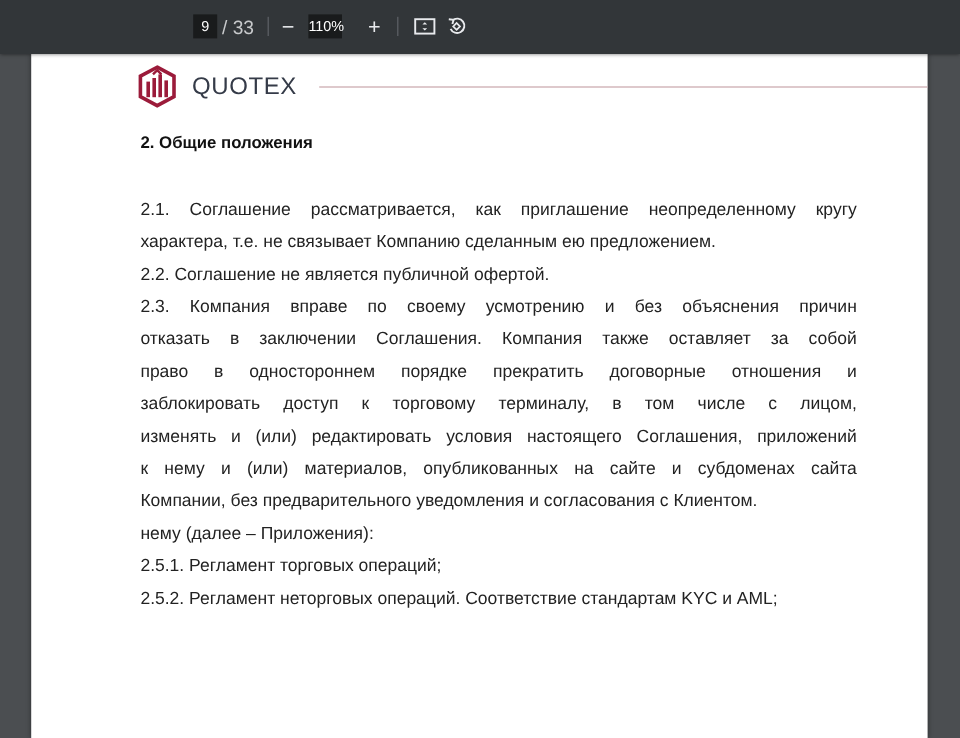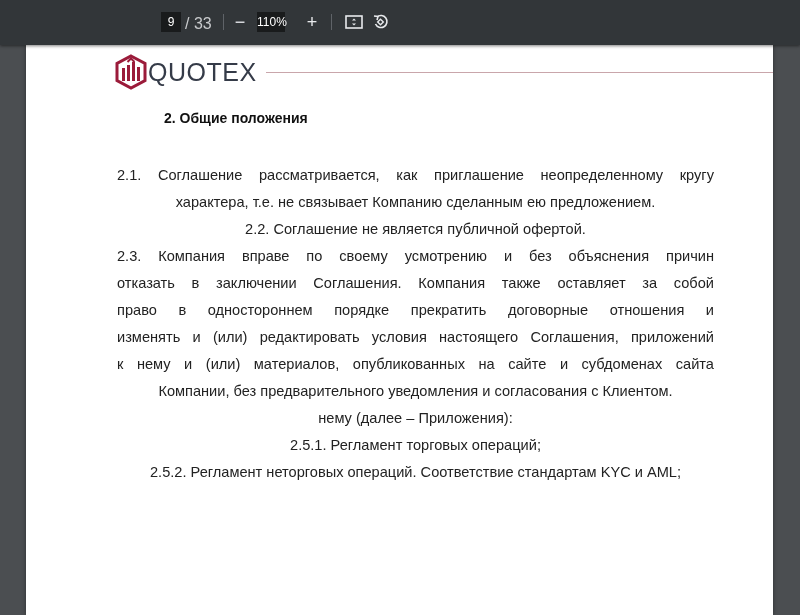--- a/index.html
+++ b/index.html
@@ -76,51 +76,50 @@
       box-shadow: 0 0 4px rgba(0,0,0,0.4);
     }
     .logo {
       position: absolute;
       left: 88px; top: 8px;
       height: 38px;
       display: flex;
       align-items: center;
     }
     .logo-text {
-      margin-left: 0;
-      font-size: 25px;
+      margin-left: 12px;
+      font-size: 20px;
       font-weight: normal;
       letter-spacing: 0.5px;
       color: #353b48;
     }
     .header-rule {
       position: absolute;
       left: 240px; top: 27px;
       width: 507px;
       height: 1px;
       background: #c9a6ab;
     }
     .heading {
       position: absolute;
       left: 91px; top: 65px;
       font-size: 14px;
       font-weight: bold;
       color: #111;
-      margin-left: 47px;
     }
     .body-text {
       position: absolute;
       left: 91px;
       top: 117px;
       width: 597px;
       font-size: 14.6px;
       line-height: 27px;
       color: #222;
     }
-    .line { white-space: nowrap; height: 27px; text-align: center; }
+    .line { white-space: nowrap; height: 27px; }
     .line.justify {
       text-align: justify;
       text-align-last: justify;
       white-space: normal;
     }
   </style>
 </head>
 <body>
 
 <div class="toolbar">
@@ -162,20 +161,21 @@
 
   <div class="heading">2.  Общие положения</div>
 
   <div class="body-text" id="body-lines">
       <div class="line justify">2.1. Соглашение рассматривается, как приглашение неопределенному кругу</div>
       <div class="line">характера, т.е. не связывает Компанию сделанным ею предложением.</div>
       <div class="line">2.2. Соглашение не является публичной офертой.</div>
       <div class="line justify">2.3. Компания вправе по своему усмотрению и без объяснения причин</div>
       <div class="line justify">отказать в заключении Соглашения. Компания также оставляет за собой</div>
       <div class="line justify">право в одностороннем порядке прекратить договорные отношения и</div>
+      <div class="line justify">заблокировать доступ к торговому терминалу, в том числе с лицом,</div>
       <div class="line justify">изменять и (или) редактировать условия настоящего Соглашения, приложений</div>
       <div class="line justify">к нему и (или) материалов, опубликованных на сайте и субдоменах сайта</div>
       <div class="line">Компании, без предварительного уведомления и согласования с Клиентом.</div>
       <div class="line">нему (далее –  Приложения):</div>
       <div class="line">2.5.1. Регламент торговых операций;</div>
       <div class="line">2.5.2. Регламент неторговых операций. Соответствие стандартам KYC и AML;</div>
     </div>
 </div>
 
 </body></html>

